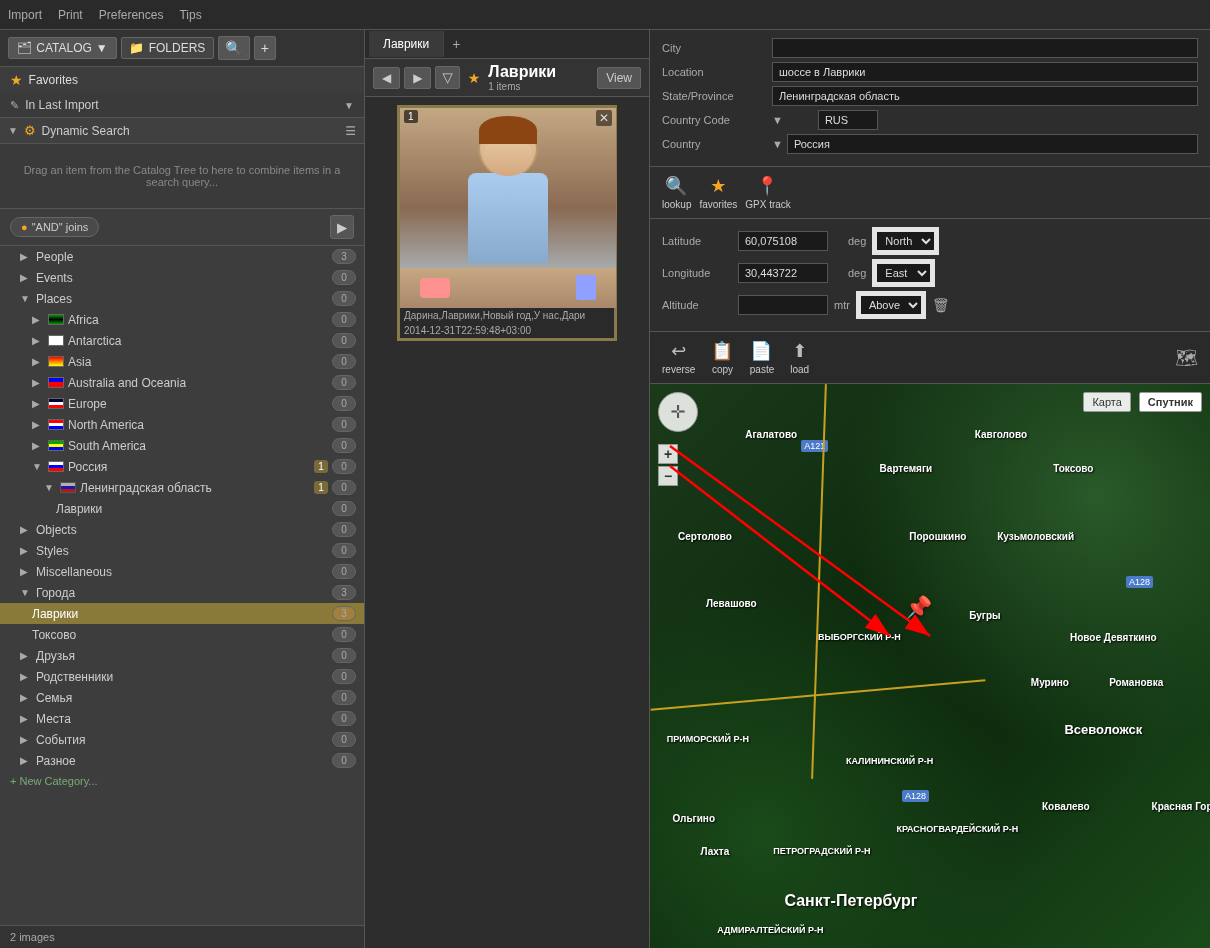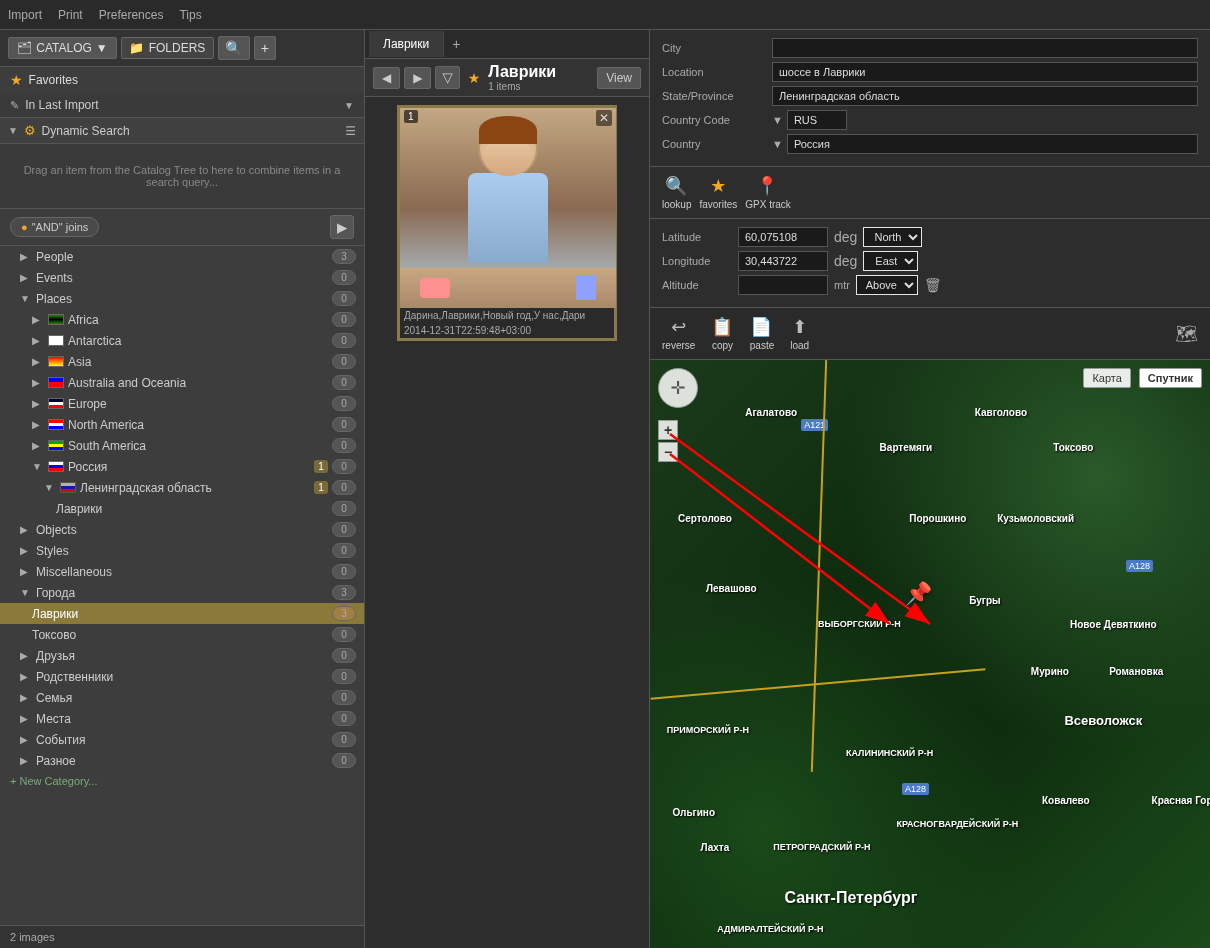--- a/index.html
+++ b/index.html
@@ -96,34 +96,34 @@
     .photo-date { color: #aaa; font-size: 10px; padding: 2px 4px; background: #2a2a2a; }
 
     
     .right-panel { flex: 1; background: #2d2d2d; display: flex; flex-direction: column; }
 
     
     .meta-form { padding: 8px 12px; background: #2d2d2d; border-bottom: 1px solid #555; }
     .meta-row { display: flex; align-items: center; margin-bottom: 4px; }
     .meta-label { color: #aaa; font-size: 11px; width: 110px; min-width: 110px; }
     .meta-input { flex: 1; background: #1a1a1a; border: 1px solid #555; color: #ddd; padding: 3px 6px; font-size: 11px; }
-    .meta-input-small { width: 60px; background: #1a1a1a; border: 1px solid #555; color: #ddd; padding: 3px 6px; font-size: 11px; }
+    .meta-input-small { width: 60px; background: #1a1a1a; border: 1px solid #555; color: #ddd; padding: 3px 6px; font-size: 11px; margin-left: 31px; }
 
     
     .gps-buttons { display: flex; gap: 8px; padding: 8px 12px; border-bottom: 1px solid #555; background: #2d2d2d; align-items: center; }
     .gps-btn { display: flex; flex-direction: column; align-items: center; gap: 2px; cursor: pointer; color: #ccc; font-size: 10px; }
     .gps-btn-icon { font-size: 18px; color: #aaa; }
 
     
     .gps-coords { padding: 8px 12px; background: #2d2d2d; border-bottom: 1px solid #555; }
     .gps-row { display: flex; align-items: center; margin-bottom: 4px; gap: 6px; }
     .gps-label { color: #aaa; font-size: 11px; width: 70px; }
     .gps-val { background: #1a1a1a; border: 1px solid #555; color: #ddd; padding: 3px 6px; font-size: 11px; width: 90px; }
-    .gps-deg { color: #aaa; font-size: 14px; }
-    .gps-dir-select { background: #1a1a1a; border: 1px solid #e5e5e5; color: #ddd; padding: 2px 4px; font-size: 11px; text-align: right; }
+    .gps-deg { color: #aaa; font-size: 11px; margin-left: 14px; }
+    .gps-dir-select { background: #1a1a1a; border: 5px solid #e5e5e5; color: #ddd; padding: 2px 4px; font-size: 11px; }
     .gps-alt-unit { color: #aaa; font-size: 11px; }
 
     
     .action-buttons { display: flex; gap: 16px; padding: 8px 12px; background: #2a2a2a; border-bottom: 1px solid #555; align-items: center; }
     .action-btn { display: flex; flex-direction: column; align-items: center; gap: 2px; cursor: pointer; color: #ccc; font-size: 10px; }
     .action-btn-icon { font-size: 18px; color: #bbb; }
     .action-btn-map { margin-left: auto; cursor: pointer; color: #aaa; font-size: 18px; }
 
     
     .map-container { flex: 1; position: relative; background: #1a3a1a; overflow: hidden; }

